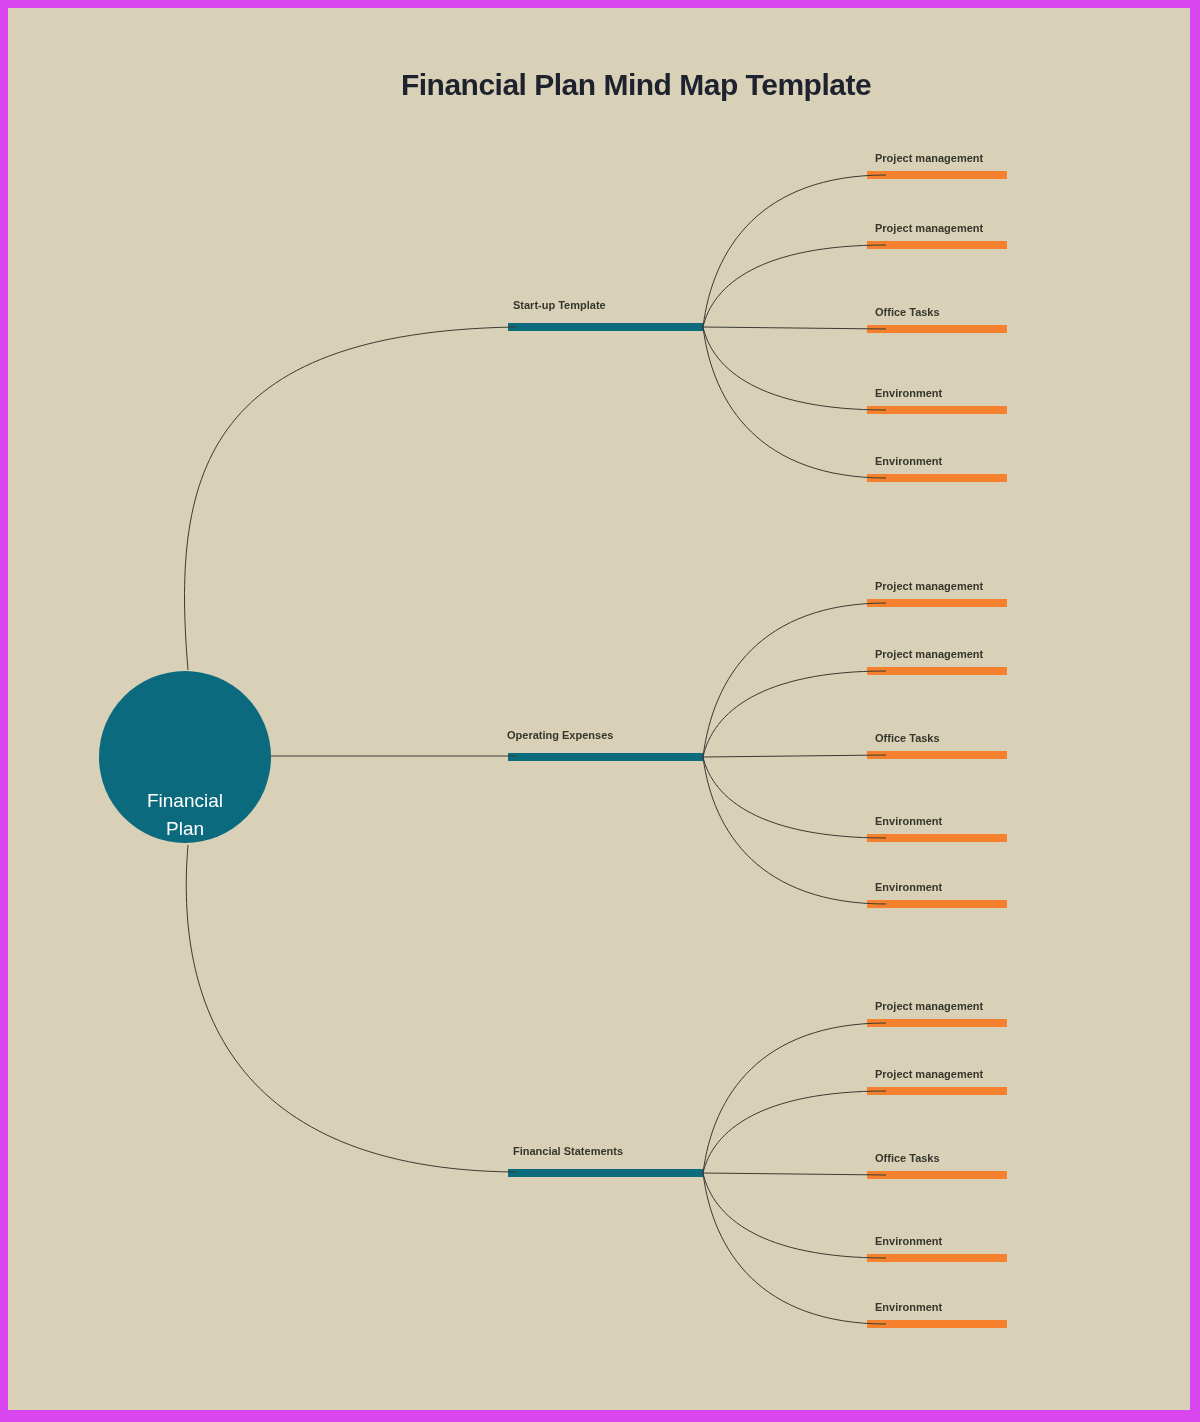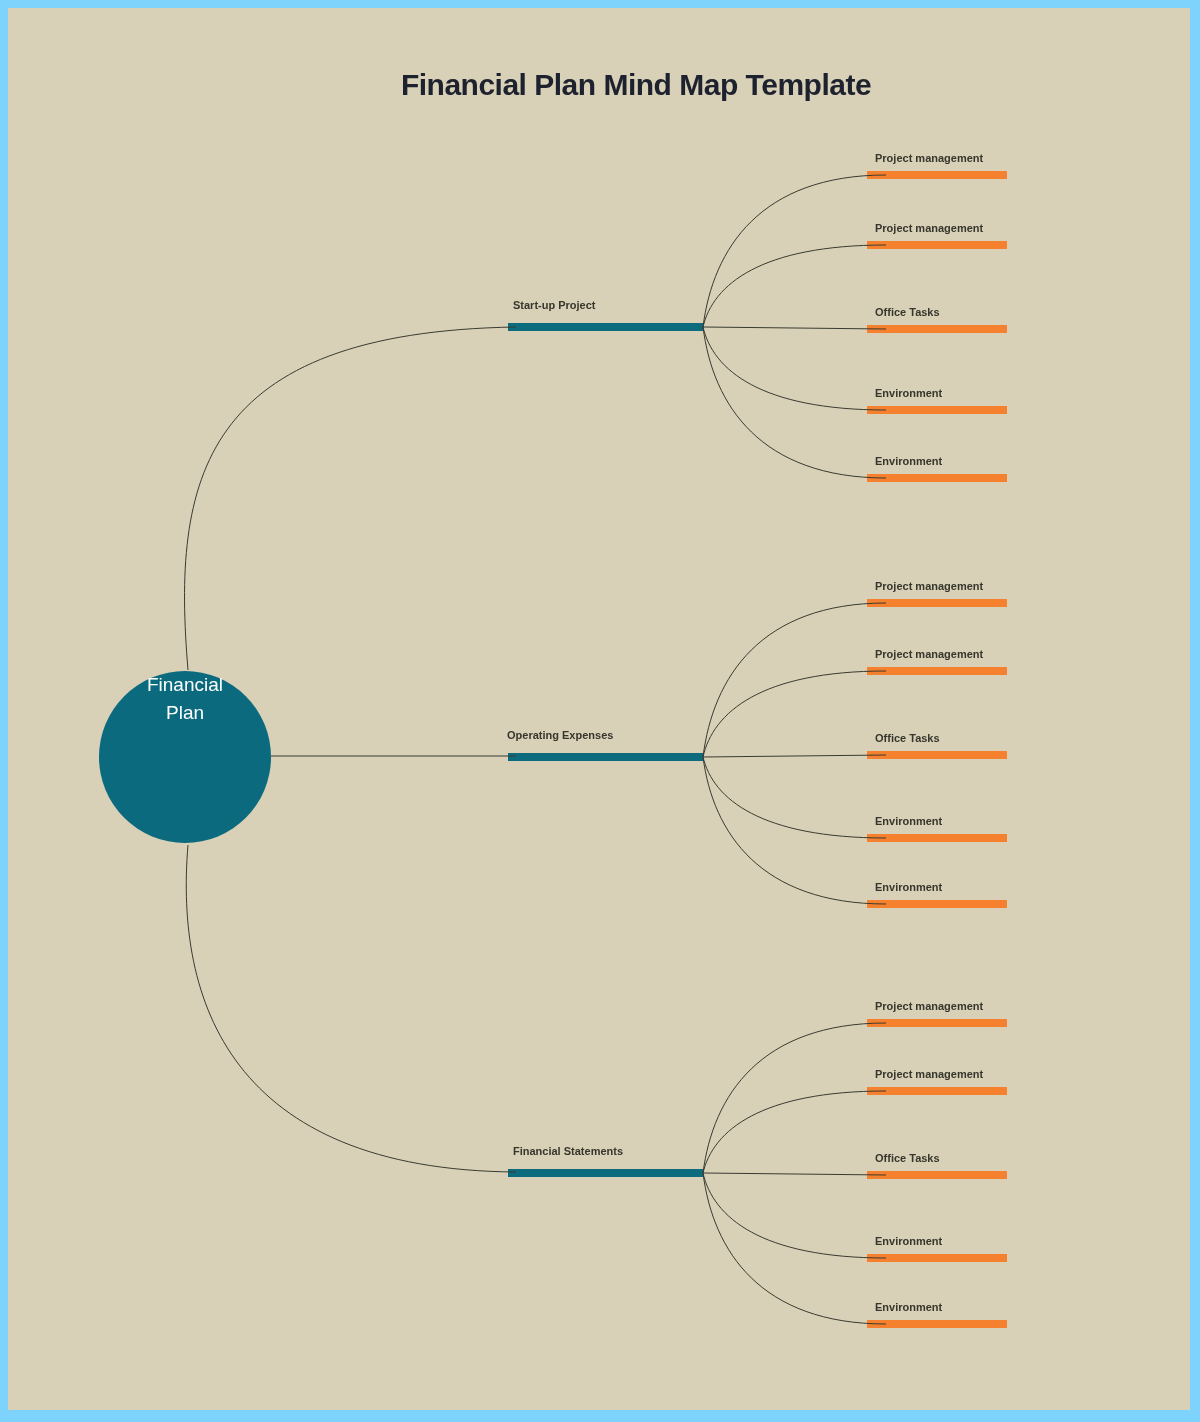--- a/index.html
+++ b/index.html
@@ -50,41 +50,41 @@
     font-weight: bold;
   }
   .root-node {
     position: absolute;
     left: 99px;
     top: 671px;
     width: 172px;
     height: 172px;
     border-radius: 50%;
     display: flex;
-    align-items: flex-start;
+    align-items: flex-end;
     justify-content: center;
     text-align: center;
   }
   .root-node-label {
     font-size: 19px;
     line-height: 28px;
     width: 110px;
   }
 </style>
 </head>
 <body>
 
-<div class="page" style="background: #7dd3fc;">
+<div class="page" style="background: #d946ef;">
   <div class="canvas-bg" style="background: rgb(216, 209, 183);"></div>
 
   <div class="diagram-title" style="color: rgb(30, 34, 46);">Financial Plan Mind Map Template</div>
 
   <div id="nodes">
       <div class="bar" style="left: 508px; top: 323px; width: 195px; height: 8px; background: rgb(13, 107, 126);"></div>
-      <div class="node-label" style="left: 513px; top: 299px; color: rgb(54, 54, 44);">Start-up Project</div>
+      <div class="node-label" style="left: 513px; top: 299px; color: rgb(54, 54, 44);">Start-up Template</div>
       <div class="bar" style="left: 867px; top: 171px; width: 140px; height: 8px; background: rgb(245, 128, 45);"></div>
       <div class="node-label" style="left: 875px; top: 152px; color: rgb(54, 54, 44);">Project management</div>
       <div class="bar" style="left: 867px; top: 241px; width: 140px; height: 8px; background: rgb(245, 128, 45);"></div>
       <div class="node-label" style="left: 875px; top: 222px; color: rgb(54, 54, 44);">Project management</div>
       <div class="bar" style="left: 867px; top: 325px; width: 140px; height: 8px; background: rgb(245, 128, 45);"></div>
       <div class="node-label" style="left: 875px; top: 306px; color: rgb(54, 54, 44);">Office Tasks</div>
       <div class="bar" style="left: 867px; top: 406px; width: 140px; height: 8px; background: rgb(245, 128, 45);"></div>
       <div class="node-label" style="left: 875px; top: 387px; color: rgb(54, 54, 44);">Environment</div>
       <div class="bar" style="left: 867px; top: 474px; width: 140px; height: 8px; background: rgb(245, 128, 45);"></div>
       <div class="node-label" style="left: 875px; top: 455px; color: rgb(54, 54, 44);">Environment</div>

